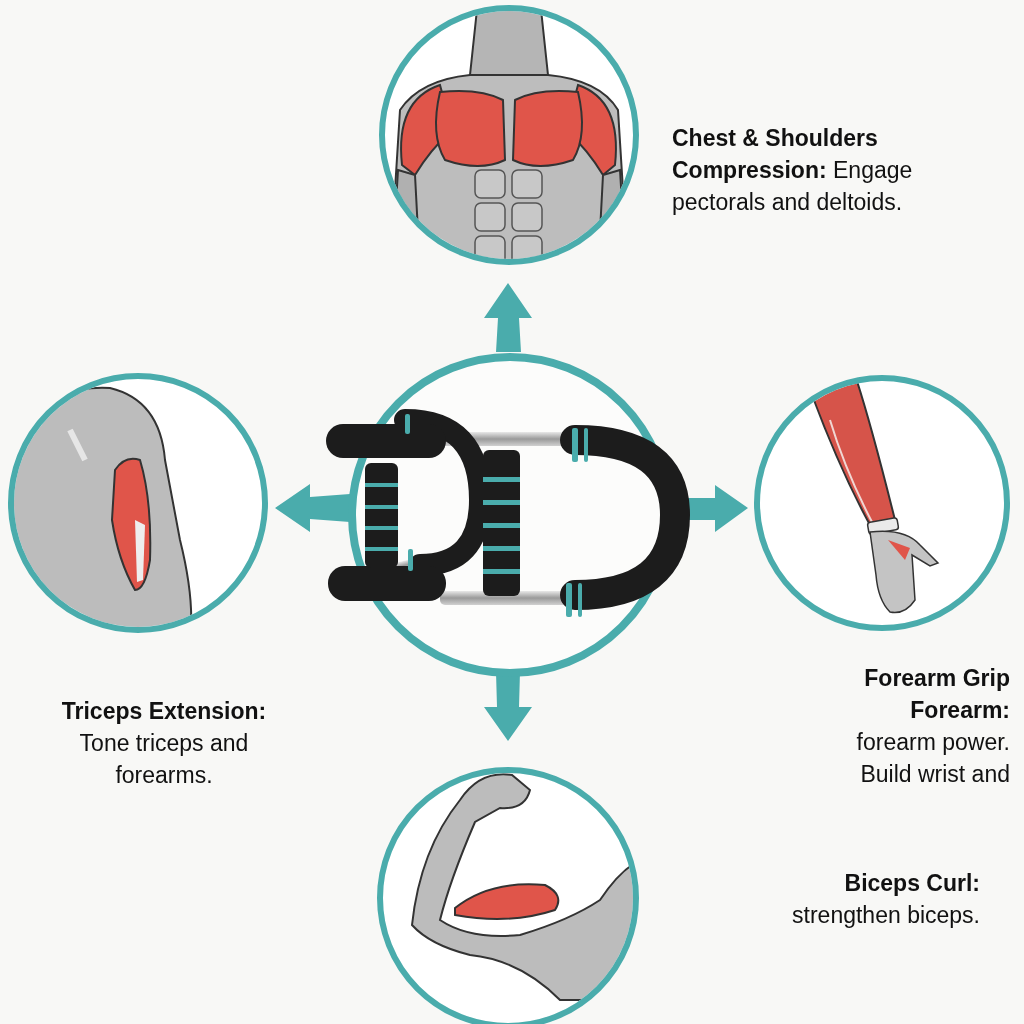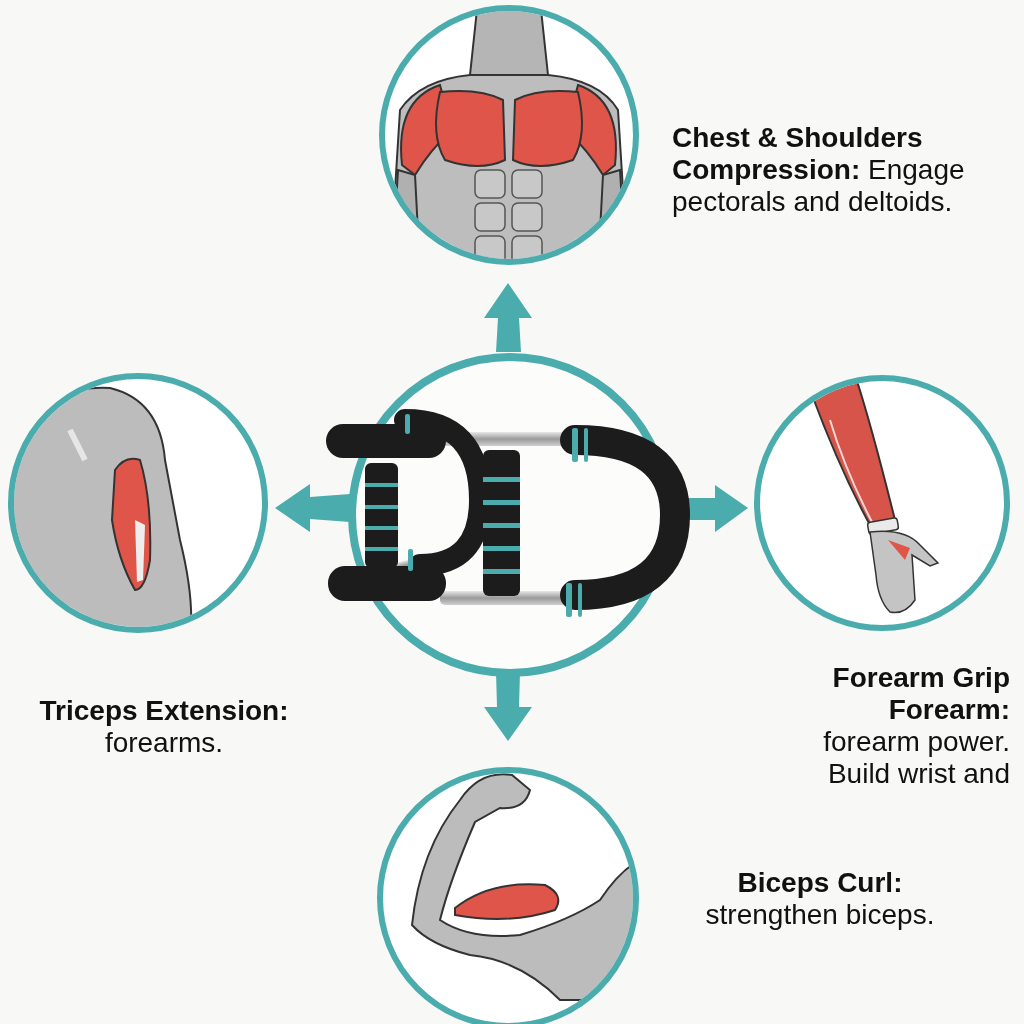--- a/index.html
+++ b/index.html
@@ -1,24 +1,24 @@
 <!DOCTYPE html>
 <html><head>
 <meta charset="utf-8">
 <style>
   html, body { margin:0; padding:0; }
   body { width:1024px; height:1024px; background:#f8f8f6; position:relative; overflow:hidden; font-family:"Liberation Sans", sans-serif; color:#111; }
   svg.stage { position:absolute; left:0; top:0; width:1024px; height:1024px; }
-  .label { position:absolute; font-size:28px; line-height:32px; color:#111; }
+  .label { position:absolute; font-size:23px; line-height:32px; color:#111; }
   .label .t { font-weight:700; }
   .label .d { font-weight:400; }
   #lbl-chest { left:672px; top:122px; width:340px; text-align:left; }
   #lbl-triceps { left:14px; top:675px; width:300px; text-align:center;margin-top:20px; }
   #lbl-forearm { left:770px; top:662px; width:240px; text-align:right; }
-  #lbl-biceps { left:660px; top:867px; width:320px; text-align:center; }
+  #lbl-biceps { left:660px; top:867px; width:320px; text-align:right; }
 </style>
 </head>
 <body>
 
 <svg class="stage" viewBox="0 0 1024 1024">
   <defs>
     <clipPath id="clip-top">
         <circle cx="509" cy="135" r="124"></circle>
       </clipPath>
     <clipPath id="clip-left">
@@ -156,20 +156,21 @@
 </svg>
 
 <div class="label" id="lbl-chest">
   <div><span class="t">Chest &amp; Shoulders</span></div>
   <div><span class="t">Compression:</span><span class="d"> Engage</span></div>
   <div><span class="d">pectorals and deltoids.</span></div>
 </div>
 
 <div class="label" id="lbl-triceps">
   <div class="t">Triceps Extension:</div>
+  <div class="d">Tone triceps and</div>
   <div class="d">forearms.</div>
 </div>
 
 <div class="label" id="lbl-forearm">
   <div class="t">Forearm Grip</div>
   <div class="t">Forearm:</div>
   <div class="d">forearm power.</div>
   <div class="d">Build wrist and</div>
 </div>
 

